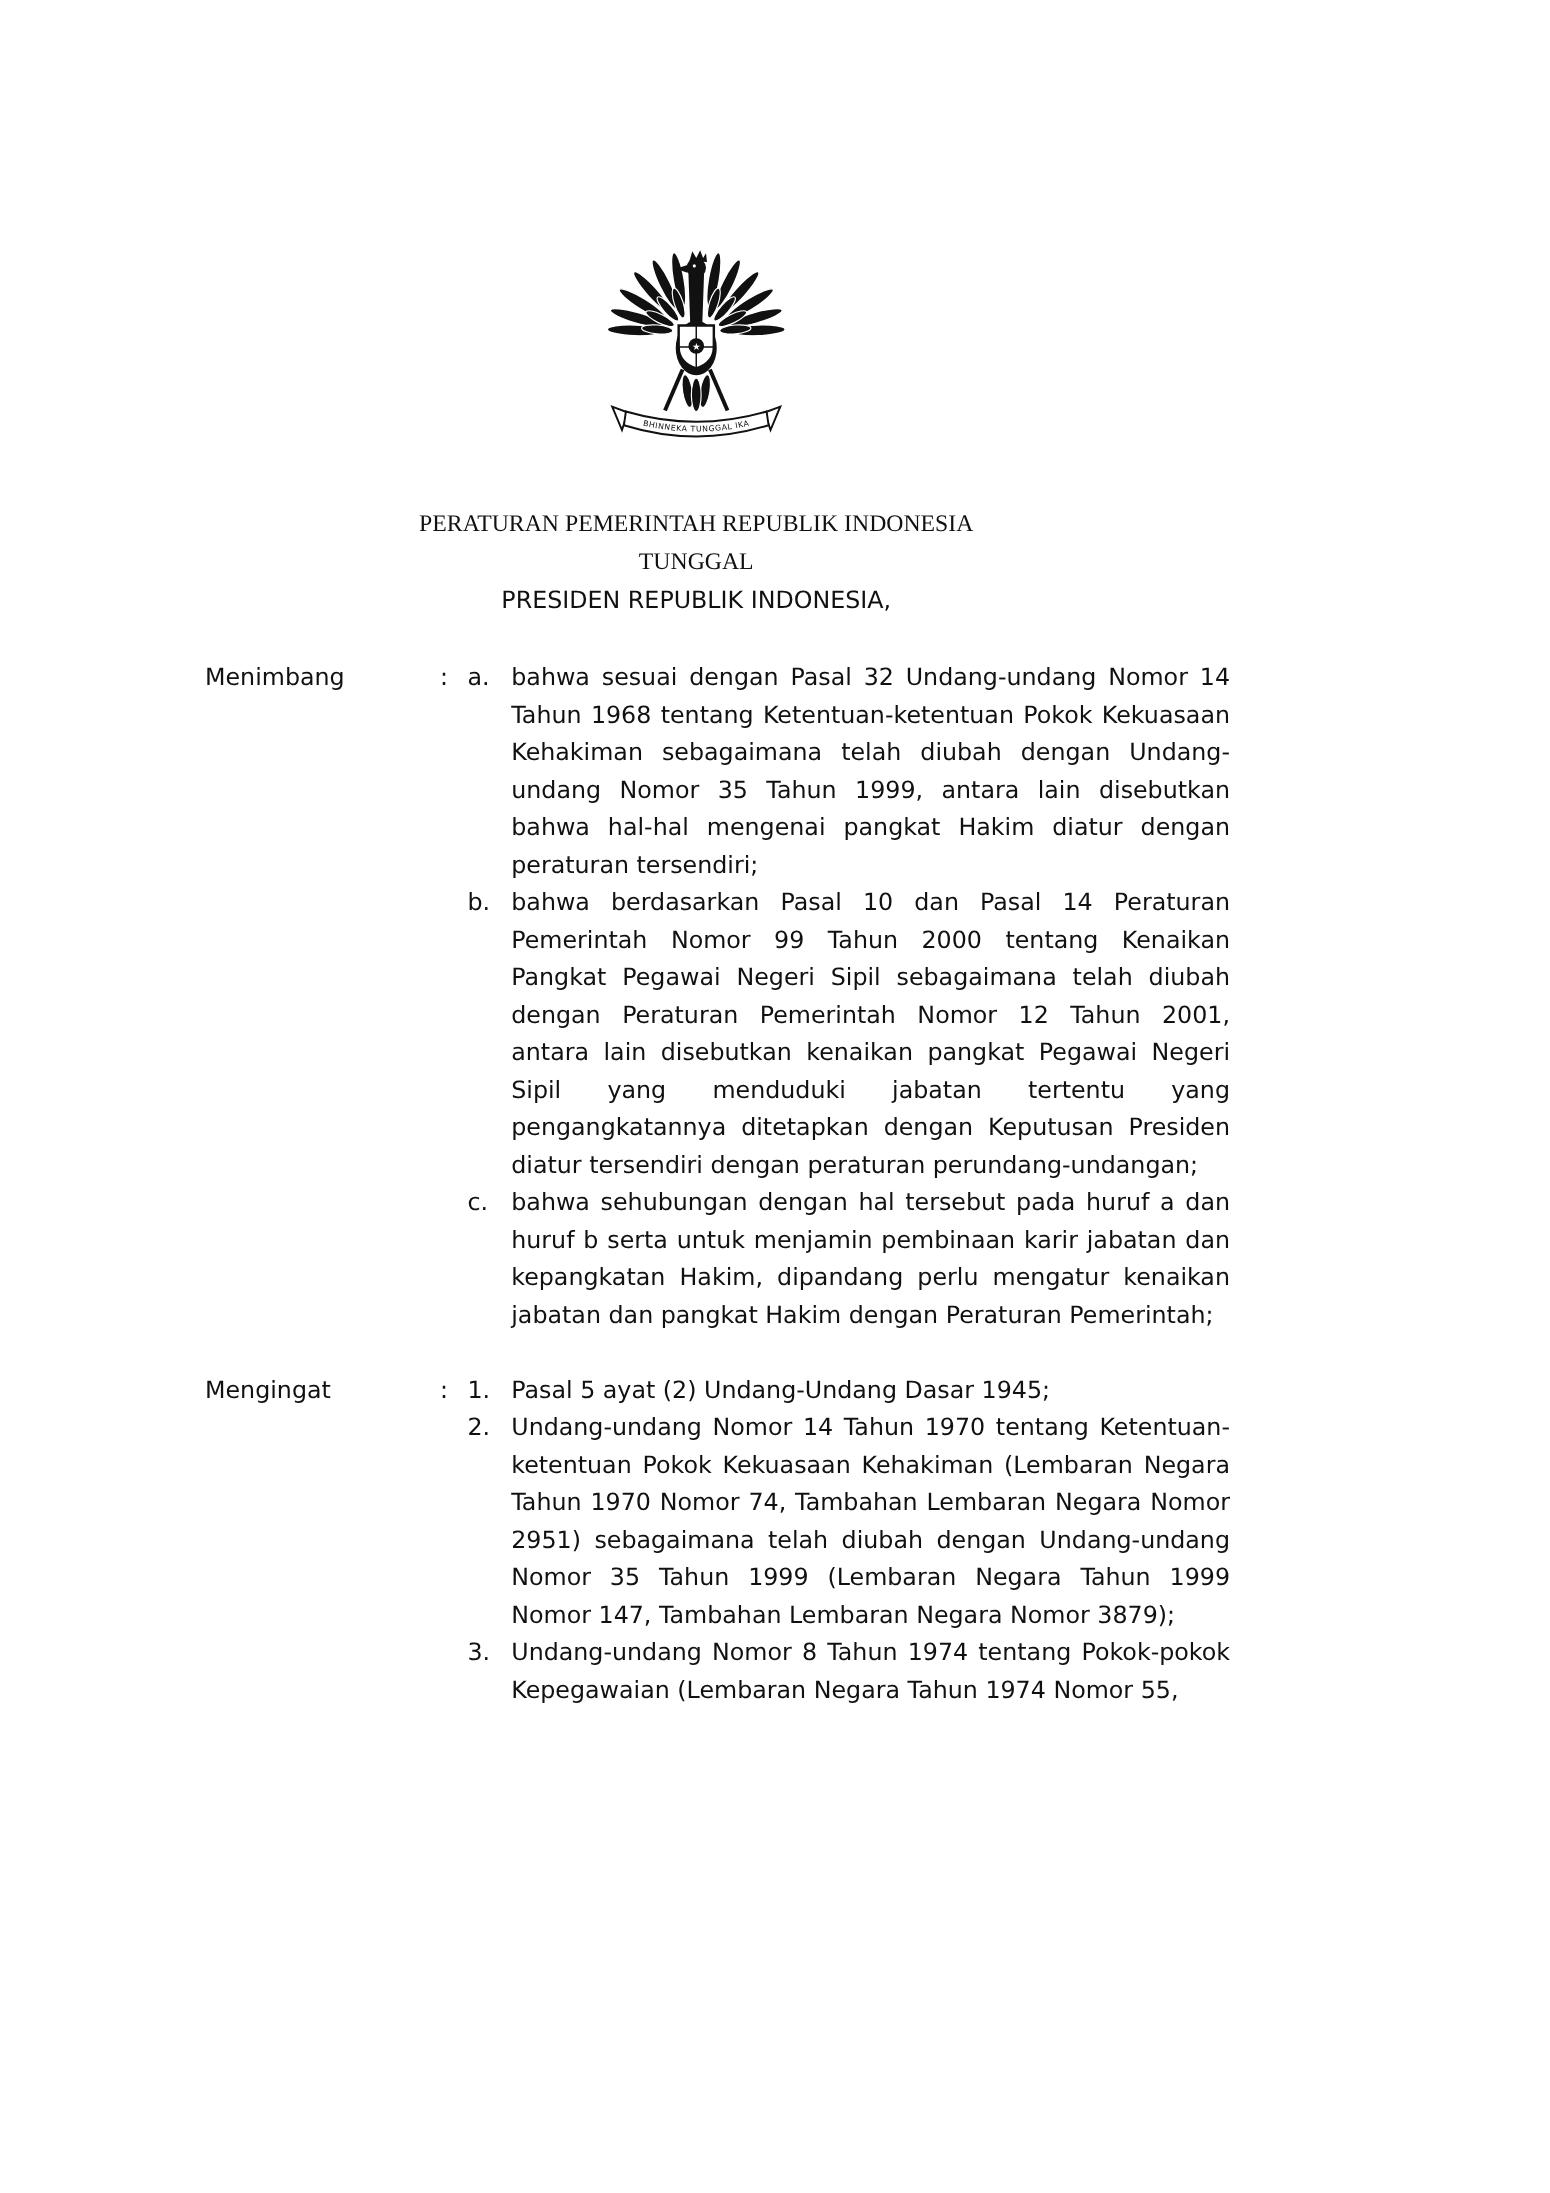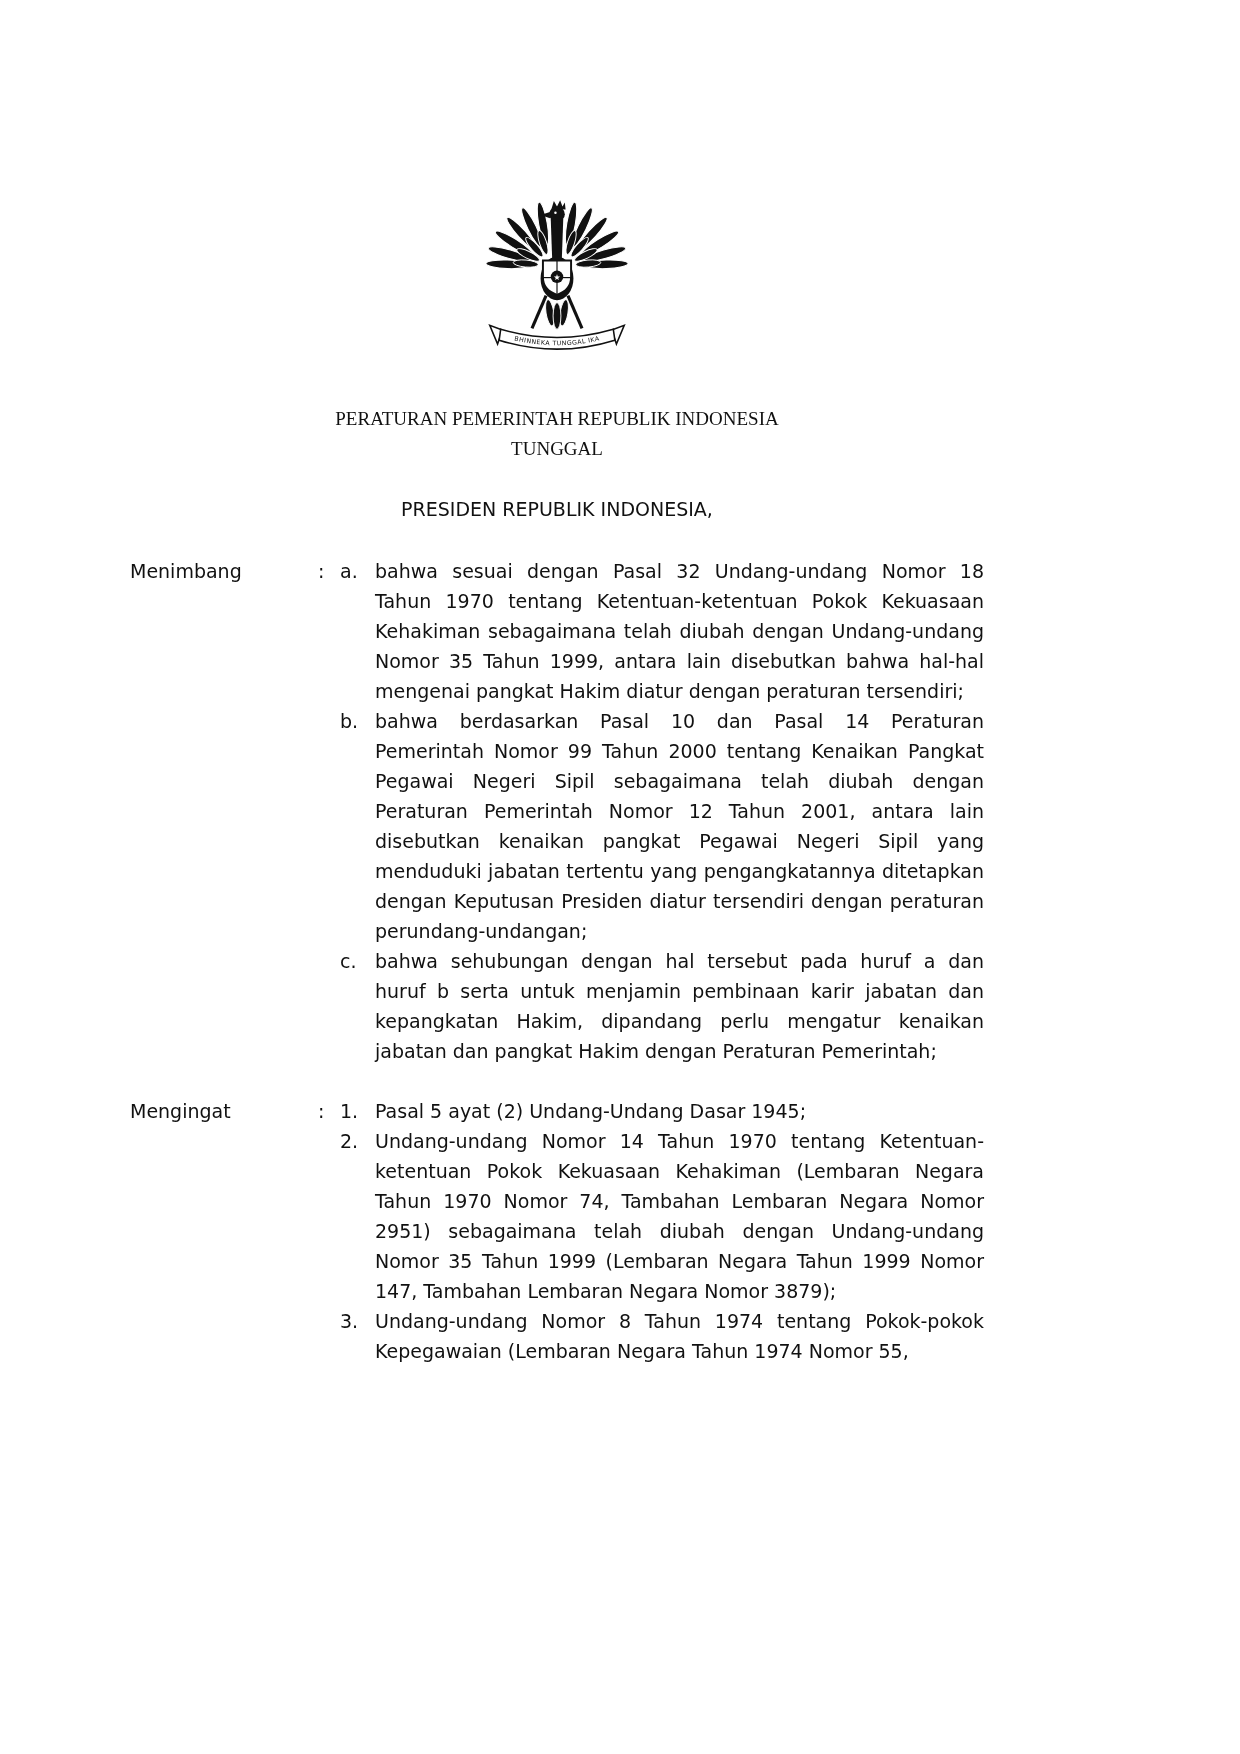--- a/index.html
+++ b/index.html
@@ -14,22 +14,22 @@
     font-family: "DejaVu Sans", "Liberation Sans", sans-serif;
     font-size: 19px;
     line-height: 30px;
     padding: 186px 256px 60px 130px;
     overflow: hidden;
   }
   .emblem { text-align: center; margin-bottom: 26px; }
   .emblem svg { width: 172px; height: 184px; }
   .title-block { text-align: center; font-family: Liberation Serif, serif; }
   .title-line { white-space: nowrap; }
-  .issuer { text-align: center; margin-top: 30px; }
-  .clause { display: flex; margin-top: 30px; }
+  .issuer { text-align: center; }
+  .clause { display: flex; margin-top: 30px; margin-left: 34px; }
   .clause-first { margin-top: 32px; }
   .clause-label { flex: 0 0 188px; width: 188px; }
   .clause-colon { flex: 0 0 22px; width: 22px; }
   .clause-items { flex: 1; min-width: 0; }
   .item { display: flex; }
   .item-marker { flex: 0 0 35px; width: 35px; }
   .item-text { flex: 1; text-align: justify; text-justify: inter-word; min-width: 0; }
 </style>
 </head>
 <body>
@@ -110,21 +110,21 @@
   </div>
 
   <div class="issuer">PRESIDEN REPUBLIK INDONESIA,</div>
 
   <section class="clause clause-first">
     <div class="clause-label">Menimbang</div>
     <div class="clause-colon">:</div>
     <div class="clause-items">
       <div class="item">
         <span class="item-marker">a.</span>
-        <span class="item-text">bahwa sesuai dengan Pasal 32 Undang-undang Nomor 18 Tahun 1970 tentang Ketentuan-ketentuan Pokok Kekuasaan Kehakiman sebagaimana telah diubah dengan Undang-undang Nomor 35 Tahun 1999, antara lain disebutkan bahwa hal-hal mengenai pangkat Hakim diatur dengan peraturan tersendiri;</span>
+        <span class="item-text">bahwa sesuai dengan Pasal 32 Undang-undang Nomor 14 Tahun 1968 tentang Ketentuan-ketentuan Pokok Kekuasaan Kehakiman sebagaimana telah diubah dengan Undang-undang Nomor 35 Tahun 1999, antara lain disebutkan bahwa hal-hal mengenai pangkat Hakim diatur dengan peraturan tersendiri;</span>
       </div>
       <div class="item">
         <span class="item-marker">b.</span>
         <span class="item-text">bahwa berdasarkan Pasal 10 dan Pasal 14 Peraturan Pemerintah Nomor 99 Tahun 2000 tentang Kenaikan Pangkat Pegawai Negeri Sipil sebagaimana telah diubah dengan Peraturan Pemerintah Nomor 12 Tahun 2001, antara lain disebutkan kenaikan pangkat Pegawai Negeri Sipil yang menduduki jabatan tertentu yang pengangkatannya ditetapkan dengan Keputusan Presiden diatur tersendiri dengan peraturan perundang-undangan;</span>
       </div>
       <div class="item">
         <span class="item-marker">c.</span>
         <span class="item-text">bahwa sehubungan dengan hal tersebut pada huruf a dan huruf b serta untuk menjamin pembinaan karir jabatan dan kepangkatan Hakim, dipandang perlu mengatur kenaikan jabatan dan pangkat Hakim dengan Peraturan Pemerintah;</span>
       </div>
     </div>

